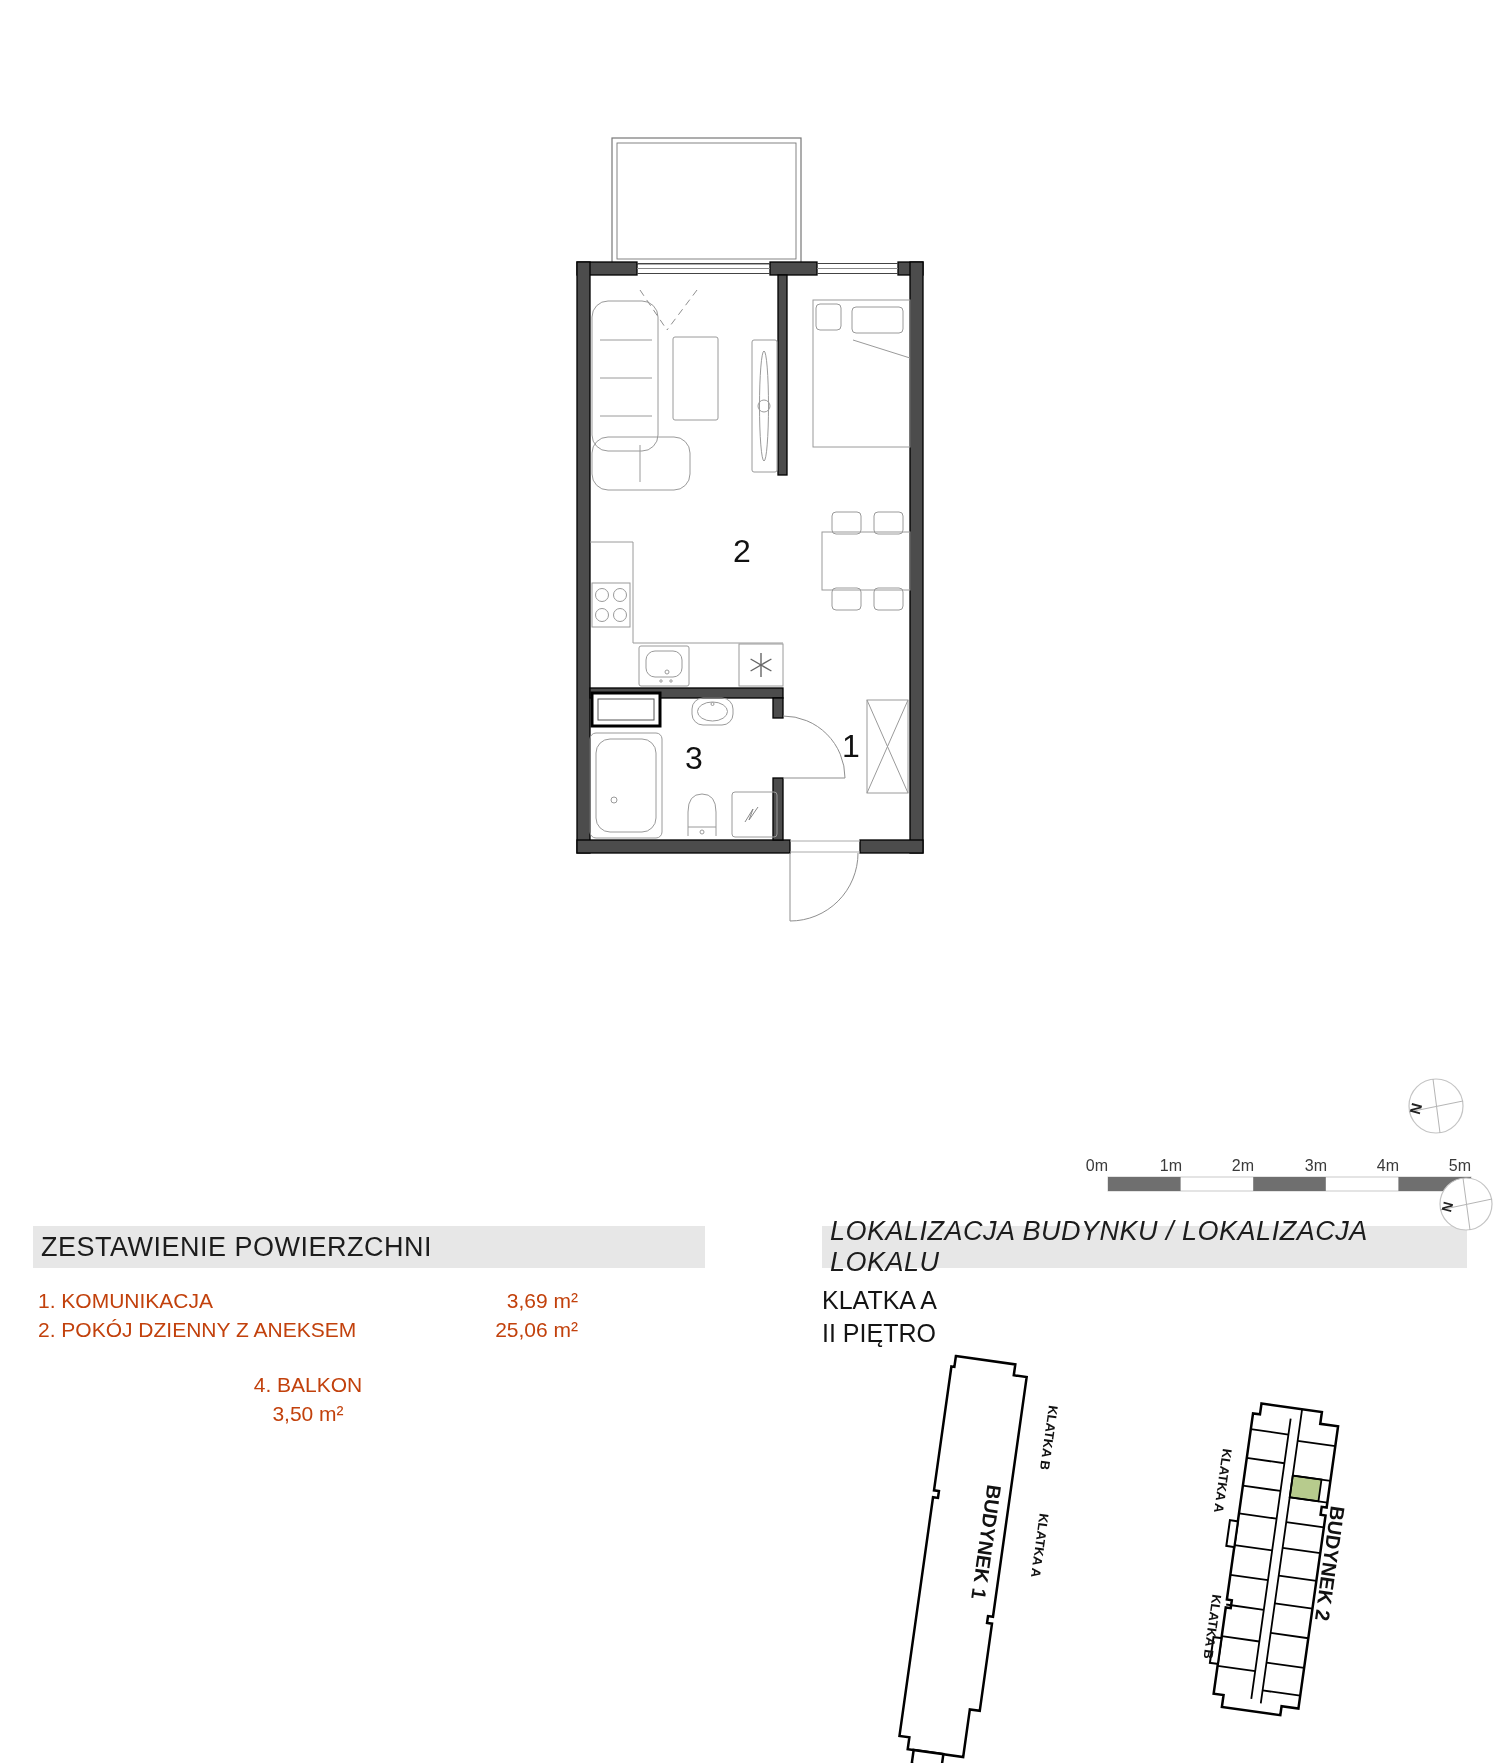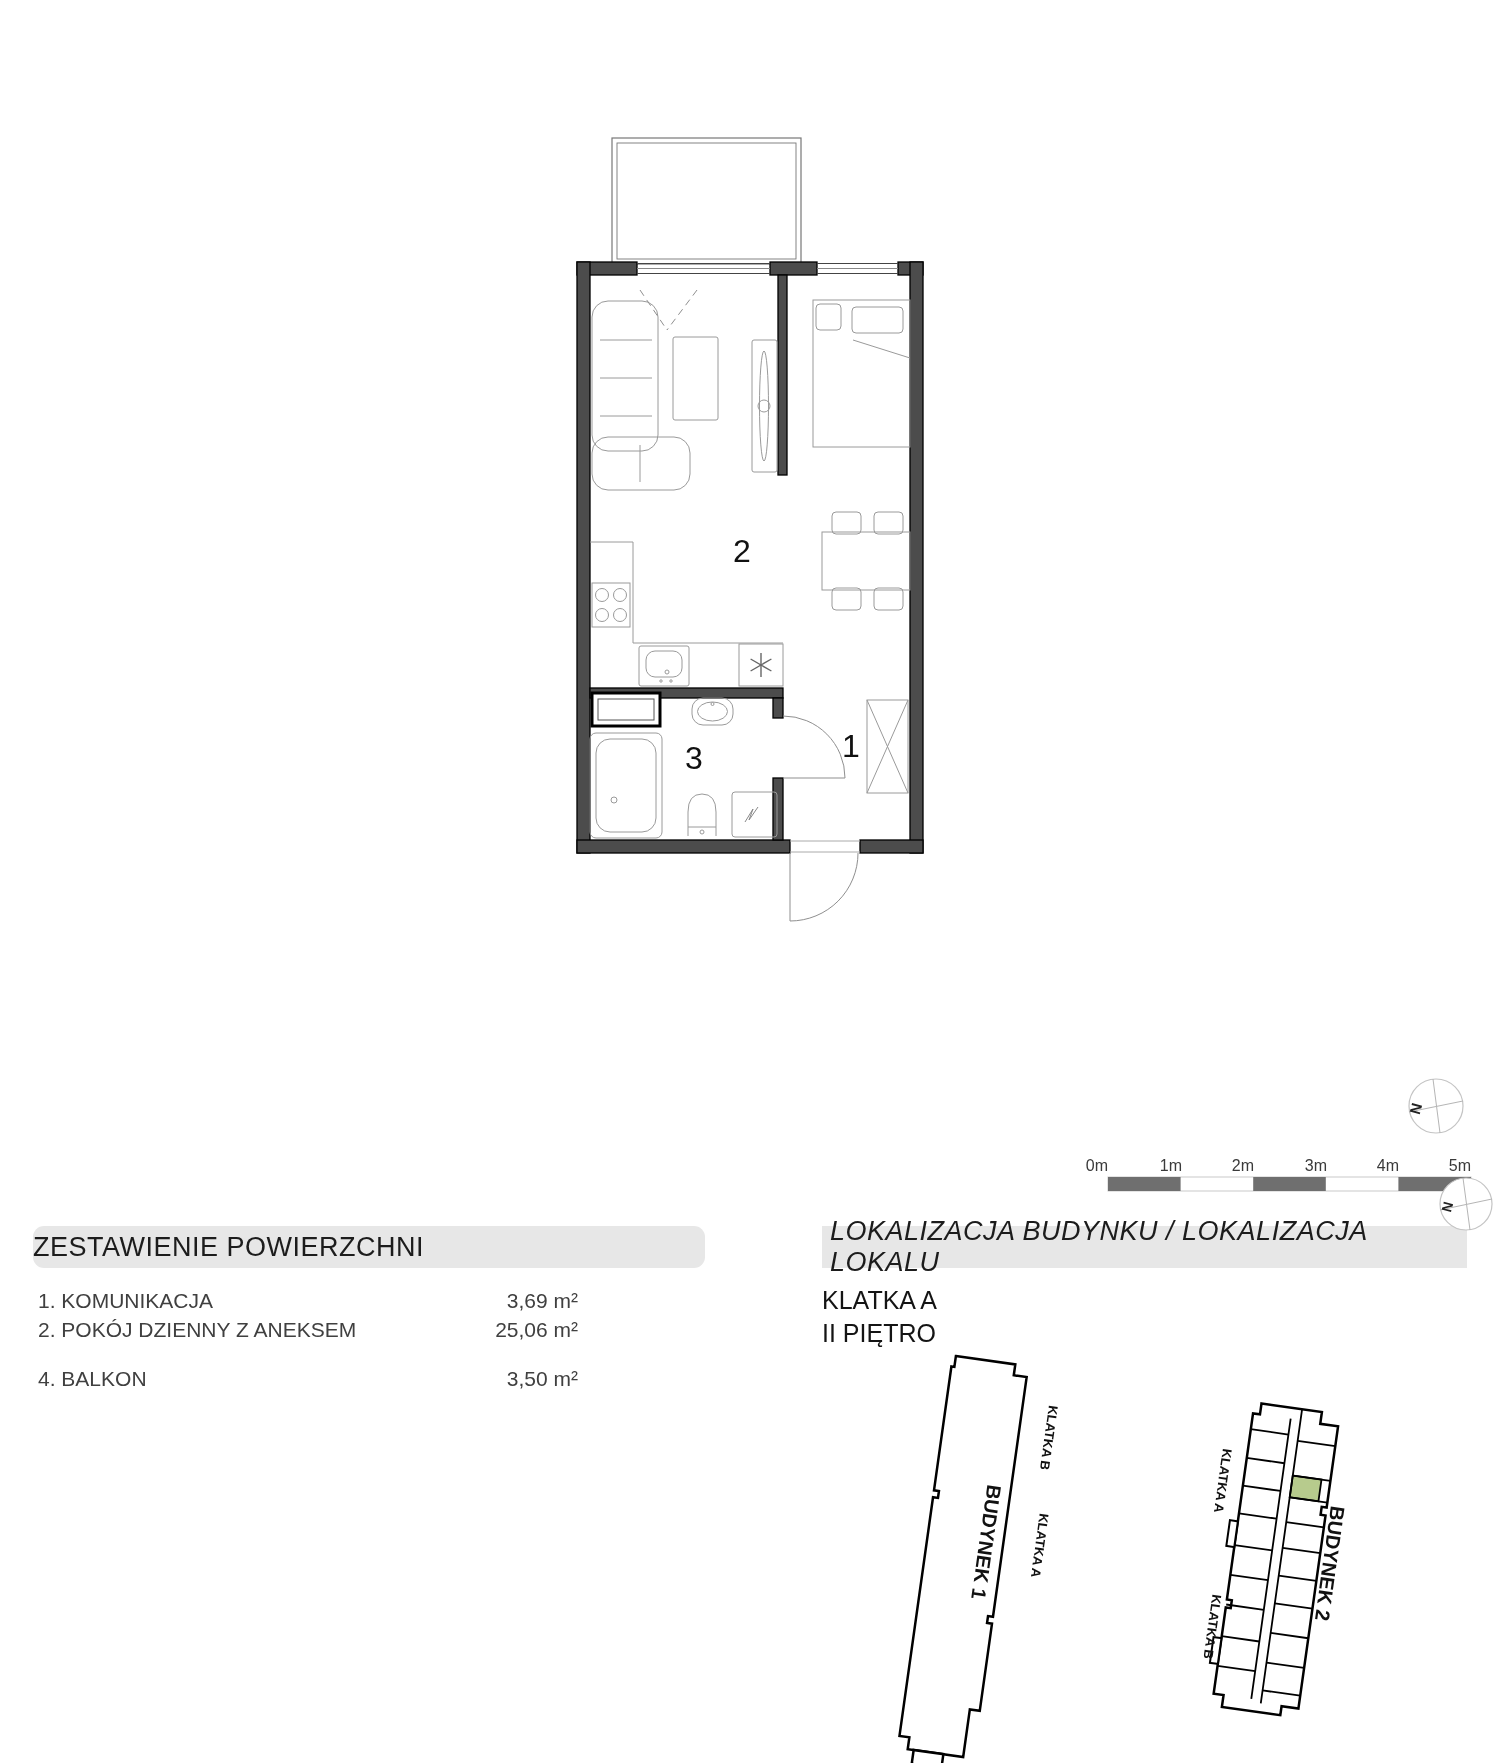--- a/index.html
+++ b/index.html
@@ -5,28 +5,28 @@
   html, body { margin:0; padding:0; background:#ffffff; }
   body { width:1500px; height:1763px; font-family:"Liberation Sans", sans-serif; }
   .sheet { position:relative; width:1500px; height:1763px; background:#fff; overflow:hidden; }
 
   svg.overlay { position:absolute; left:0; top:0; z-index:2; pointer-events:none;
                 font-family:"Liberation Sans", sans-serif; }
 
   .band { position:absolute; top:1226px; height:42px; background:#e7e7e7;
           display:flex; align-items:center; font-size:27px; color:#1c1c1c;
           letter-spacing:0.5px; z-index:1; }
-  .band-left  { left:33px;  width:672px;  box-sizing:border-box;border-radius:11px; }
+  .band-left  { left:33px;  width:672px; padding-left:8px;  box-sizing:border-box; }
   .band-right { left:822px; width:645px; padding-left:8px;  box-sizing:border-box;font-style:italic; }
 
   .area-table { position:absolute; left:38px; top:1286px; width:540px;
-                font-size:21px; color:#404040; z-index:1; }
+                font-size:21px; color:#c2410c; z-index:1; }
   .trow { display:flex; justify-content:space-between; align-items:center; line-height:29px; }
   .trow-total   { margin-top:22px; }
-  .trow-balcony { margin-top:20px; }
+  .trow-balcony { margin-top:26px;flex-direction:column; }
 
   .loc-info { position:absolute; left:822px; top:1284px; font-size:25px;
               line-height:33px; color:#141414; z-index:1; }
 </style>
 </head>
 <body>
 
 <div class="sheet">
 
   <div class="band band-left">

